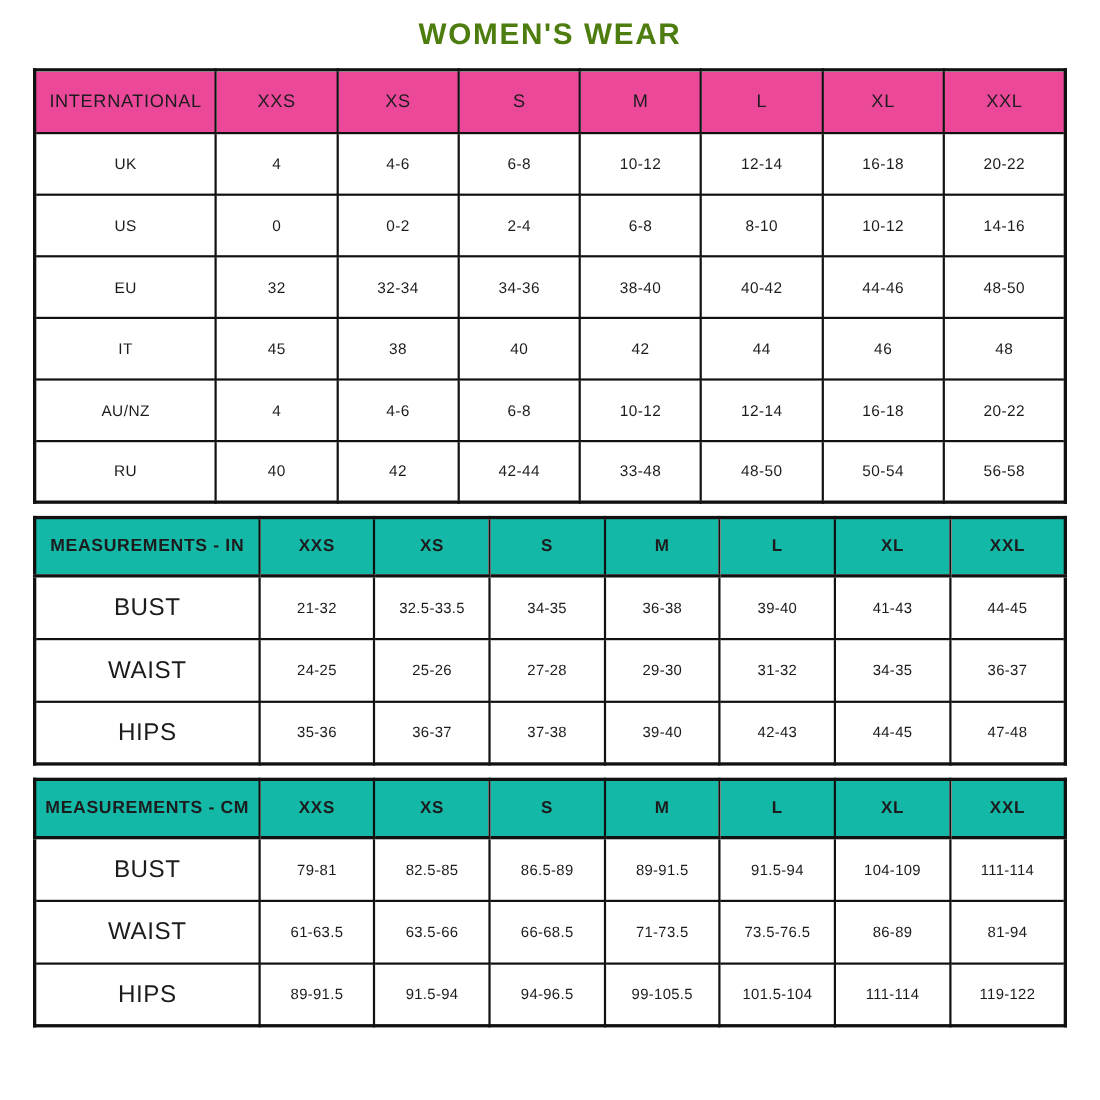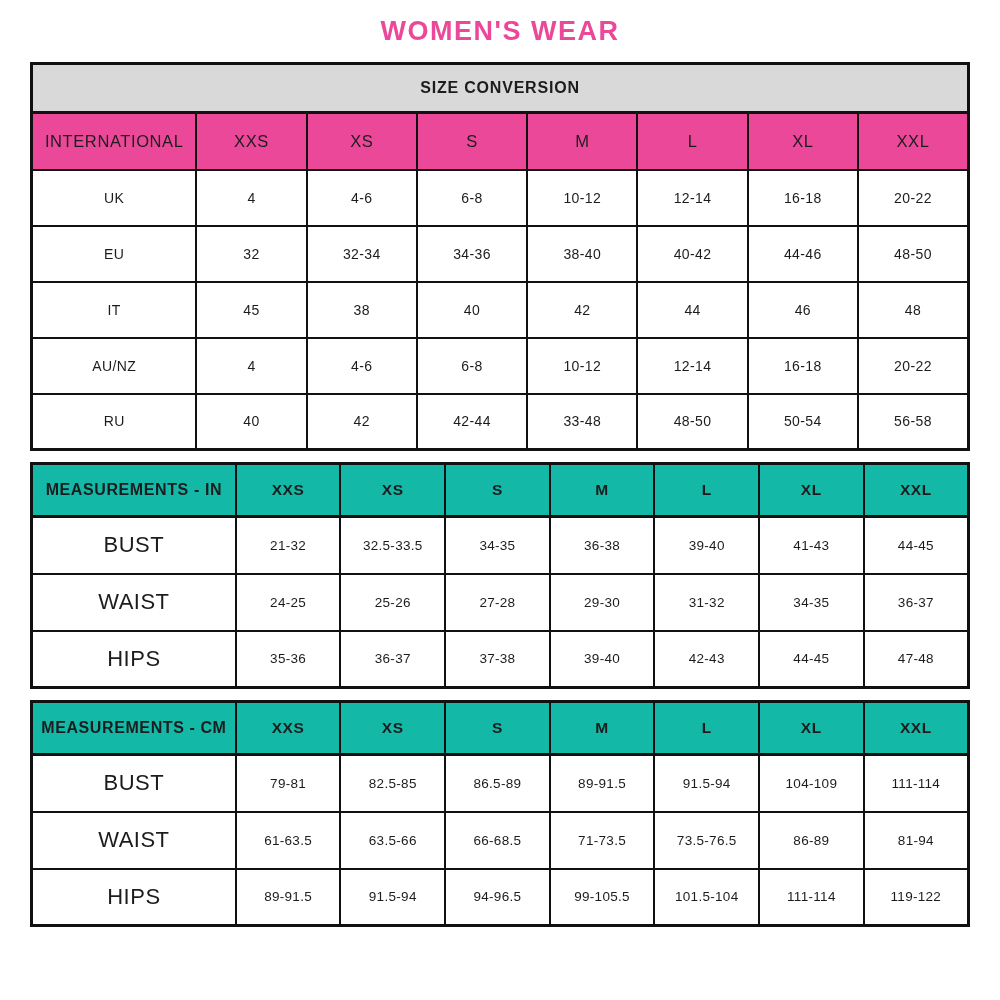--- a/index.html
+++ b/index.html
@@ -12,21 +12,21 @@
     color: #1c1c1e;
   }
   .page { padding: 10px 30px 0 30px; }
 
   .page-title {
     text-align: center;
     font-size: 27px;
     font-weight: 700;
     letter-spacing: 1.5px;
     margin: 6px 0 15px 0;
-    color: #ec4899;
+    color: #4d7c0f;
   }
 
   table {
     width: 100%;
     border-collapse: collapse;
     table-layout: fixed;
     border: 3px solid #111;
     margin-bottom: 11px;
   }
   th, td {
@@ -94,23 +94,20 @@
       <col style="width:17.6%">
       <col style="width:11.77%">
         <col style="width:11.77%">
         <col style="width:11.77%">
       <col style="width:11.77%">
         <col style="width:11.77%">
         <col style="width:11.77%">
         <col style="width:11.79%">
     </colgroup>
     <thead>
-      <tr>
-        <th colspan="8" class="banner-cell">SIZE CONVERSION</th>
-      </tr>
       <tr class="col-head">
           <th>INTERNATIONAL</th>
           <th>XXS</th>
           <th>XS</th>
           <th>S</th>
           <th>M</th>
           <th>L</th>
           <th>XL</th>
           <th>XXL</th>
         </tr>
@@ -118,20 +115,30 @@
     <tbody>
         <tr>
           <td class="row-label">UK</td>
           <td>4</td>
           <td>4-6</td>
           <td>6-8</td>
           <td>10-12</td>
           <td>12-14</td>
           <td>16-18</td>
           <td>20-22</td>
+        </tr>
+        <tr>
+          <td class="row-label">US</td>
+          <td>0</td>
+          <td>0-2</td>
+          <td>2-4</td>
+          <td>6-8</td>
+          <td>8-10</td>
+          <td>10-12</td>
+          <td>14-16</td>
         </tr>
         <tr>
           <td class="row-label">EU</td>
           <td>32</td>
           <td>32-34</td>
           <td>34-36</td>
           <td>38-40</td>
           <td>40-42</td>
           <td>44-46</td>
           <td>48-50</td>

